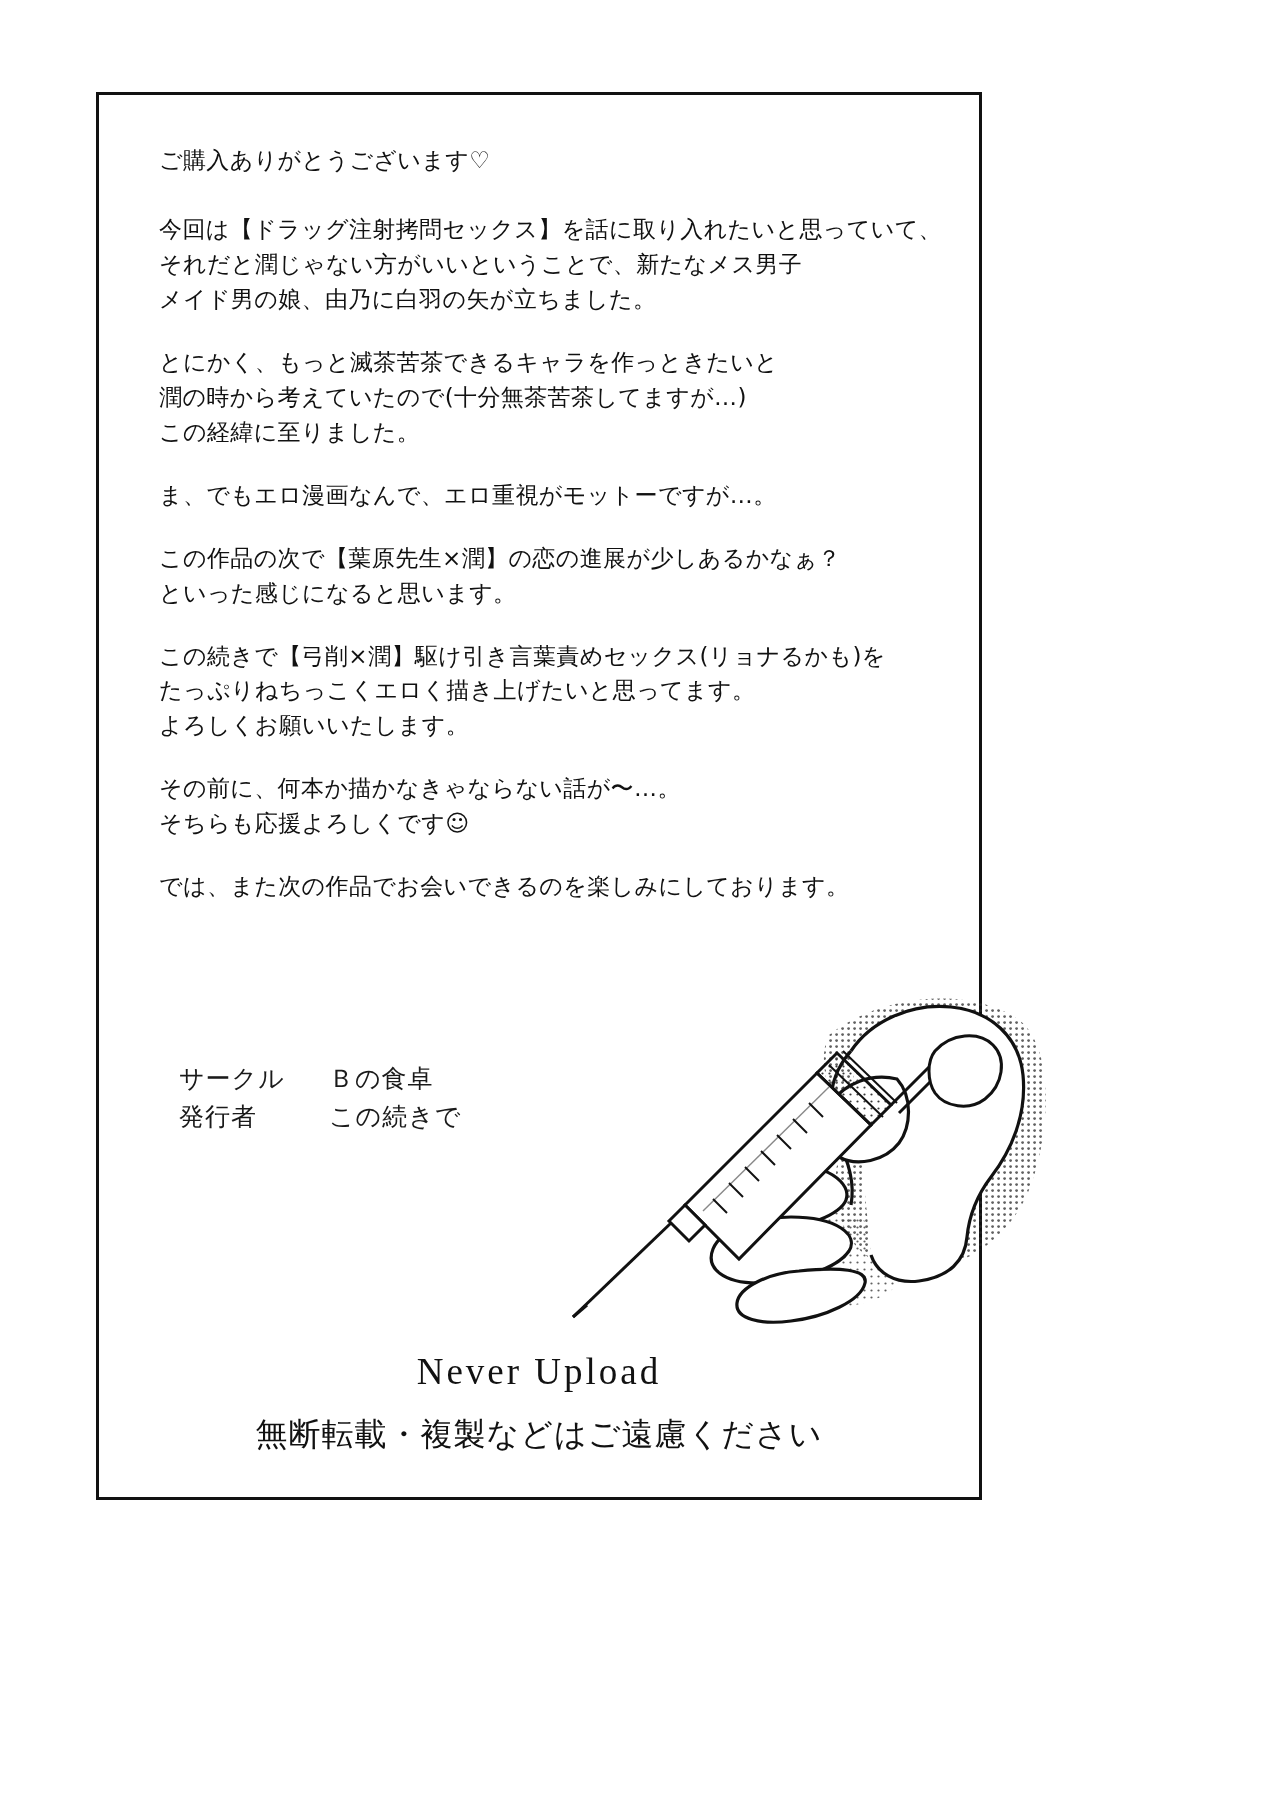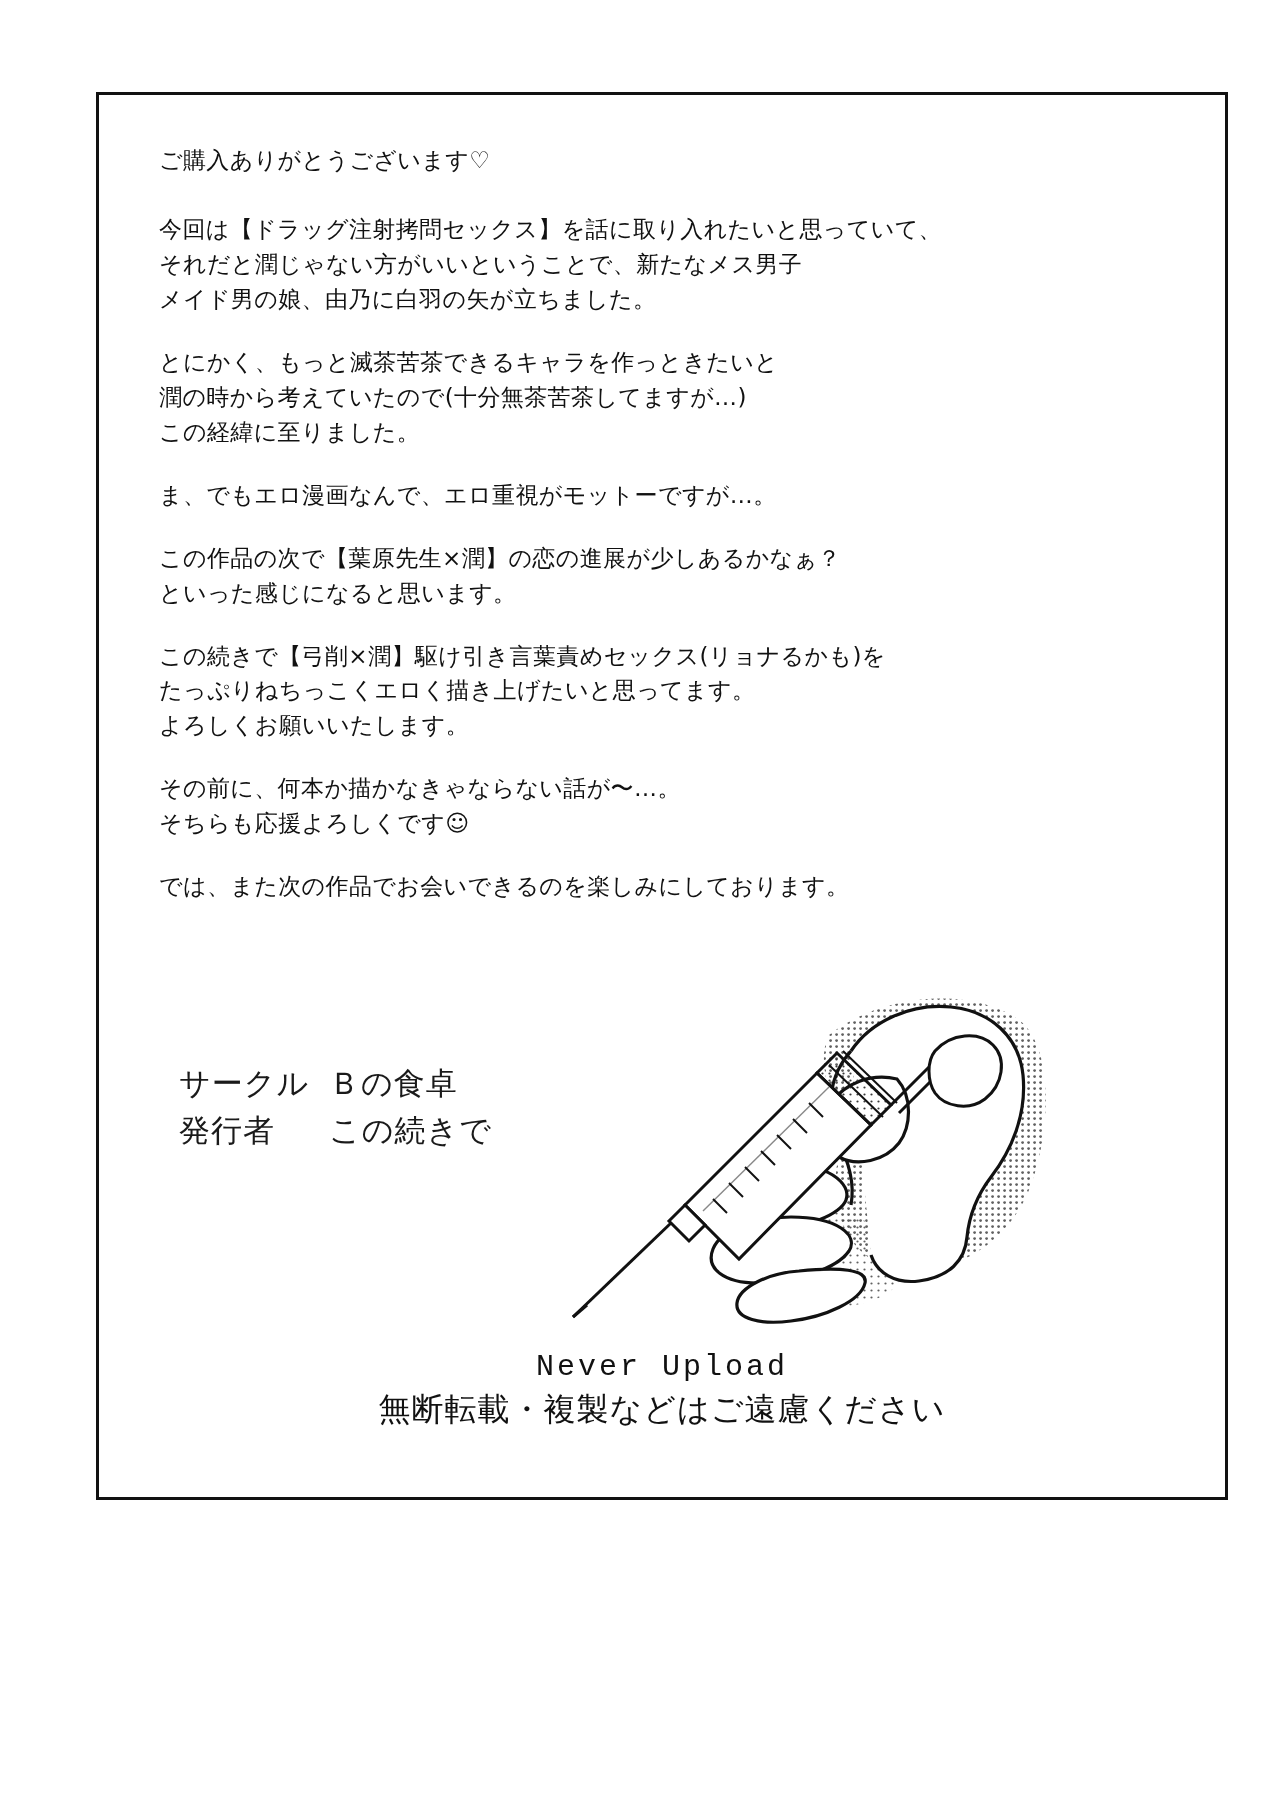--- a/index.html
+++ b/index.html
@@ -12,21 +12,21 @@
     height: 1796px;
     position: relative;
     font-family: "Liberation Sans", sans-serif;
     color: #1a1a1a;
     overflow: hidden;
   }
   .page-frame {
     position: absolute;
     left: 96px;
     top: 92px;
-    width: 1132px;
+    width: 886px;
     height: 1408px;
     border: 3px solid #111111;
     box-sizing: border-box;
     background: #ffffff;
   }
   .afterword {
     position: absolute;
     left: 60px;
     top: 48px;
     width: 920px;
@@ -41,45 +41,45 @@
     white-space: pre-line;
     font-weight: 500;
   }
   .para.first {
     margin-bottom: 34px;
   }
   .colophon {
     position: absolute;
     left: 80px;
     top: 965px;
-    font-size: 31px;
+    font-size: 25px;
     line-height: 1.5;
     font-family: "DejaVu Sans", "Liberation Sans", sans-serif;
     letter-spacing: 1px;
     font-weight: 500;
   }
   .colophon .row {
     display: flex;
   }
   .colophon .lbl {
     width: 150px;
     display: inline-block;
   }
   .footer {
     position: absolute;
     left: 0;
     right: 0;
     top: 1255px;
     text-align: center;
   }
   .footer .never {
-    font-size: 30px;
+    font-size: 37px;
     letter-spacing: 3px;
-    font-family: Liberation Mono, monospace;
-    margin-bottom: 4px;
+    font-family: Liberation Serif, serif;
+    margin-bottom: 20px;
     color: #111;
   }
   .footer .notice {
     font-size: 32px;
     letter-spacing: 1px;
     font-family: "DejaVu Sans", "Liberation Sans", sans-serif;
     color: #111;
     font-weight: 500;
   }
   

